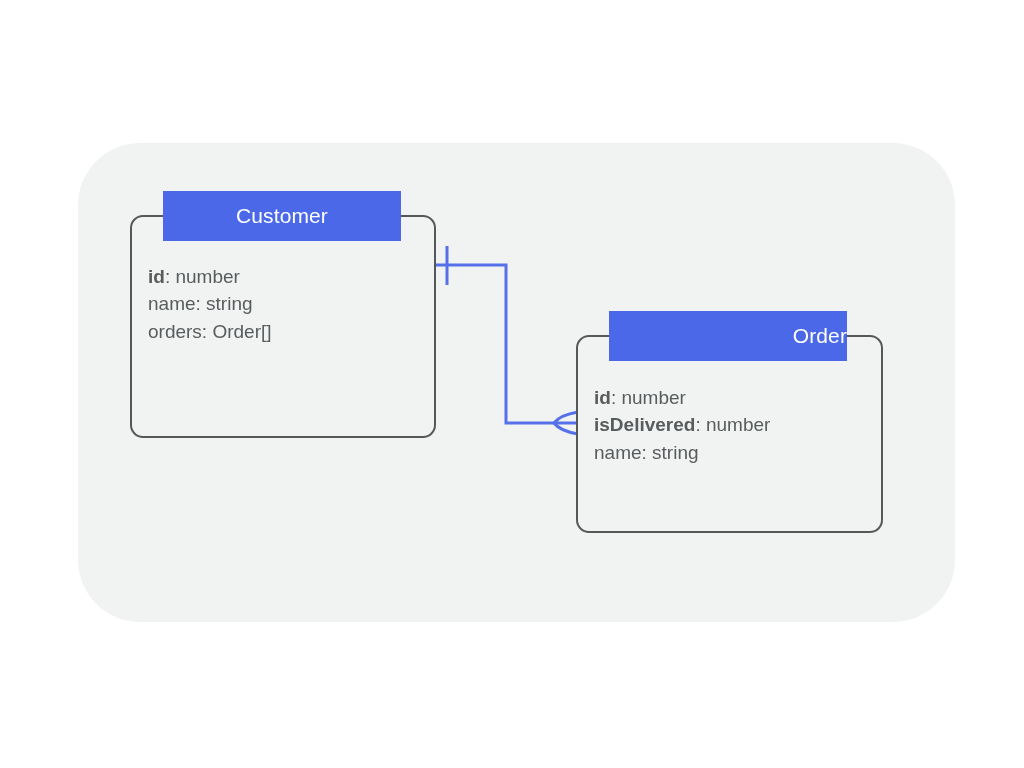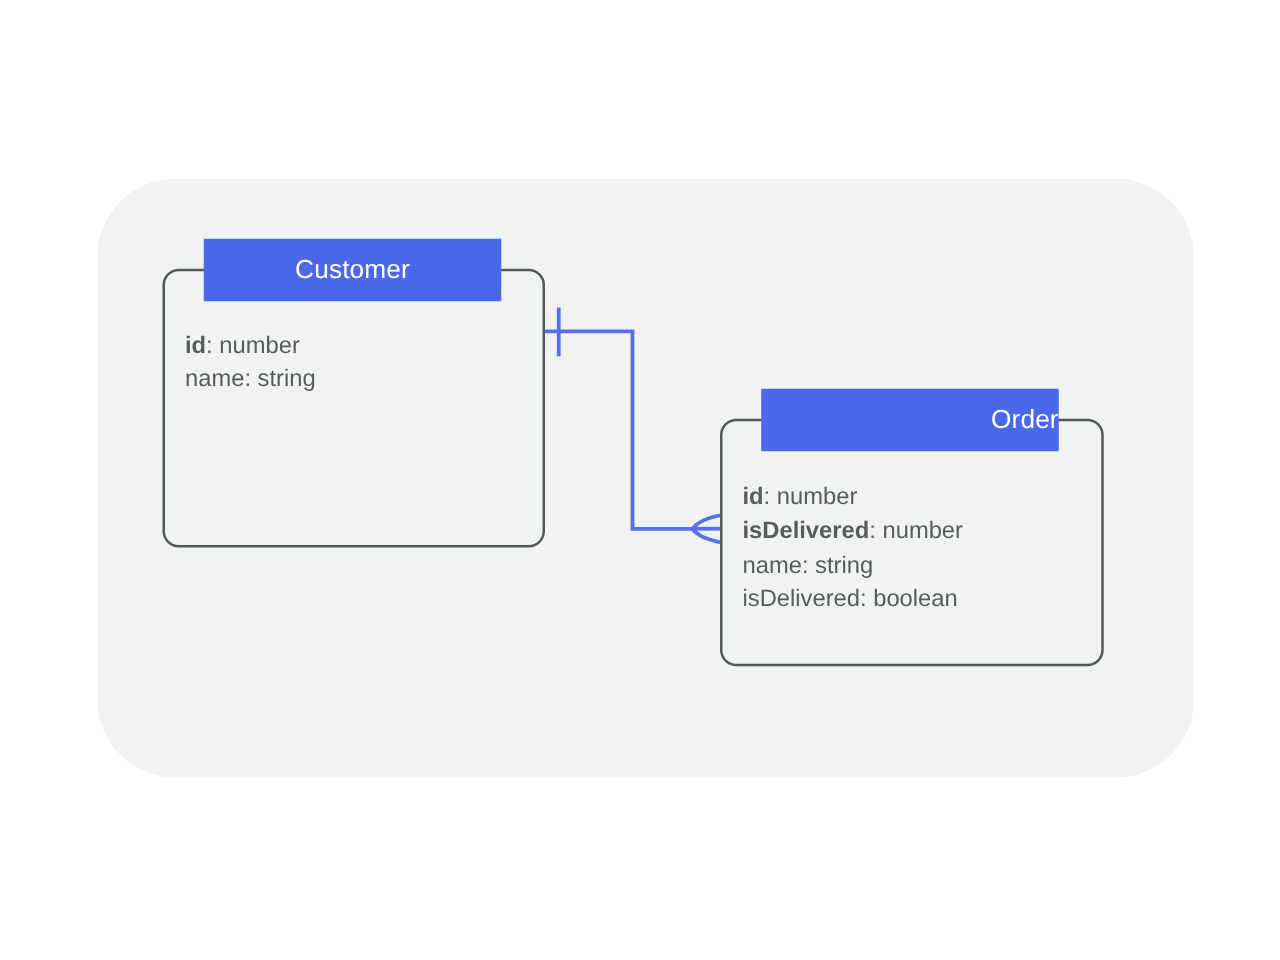--- a/index.html
+++ b/index.html
@@ -129,35 +129,35 @@
   <div class="entity" id="entity-customer">
     <div class="entity-body"></div>
     <div class="entity-header">Customer</div>
     <div class="entity-fields">
       <div class="field key">
         <span class="fname">id</span><span class="ftype">: </span><span class="ftype">number</span>
       </div>
       <div class="field">
         <span class="fname">name</span><span class="ftype">: </span><span class="ftype">string</span>
       </div>
+      <div class="field">
+        <span class="fname">orders</span><span class="ftype">: </span><span class="ftype">Order[]</span>
+      </div>
     </div>
   </div>
 
   <div class="entity" id="entity-order">
     <div class="entity-body"></div>
     <div class="entity-header">Order</div>
     <div class="entity-fields">
       <div class="field key">
         <span class="fname">id</span><span class="ftype">: </span><span class="ftype">number</span>
       </div>
       <div class="field key">
         <span class="fname">isDelivered</span><span class="ftype">: </span><span class="ftype">number</span>
       </div>
       <div class="field">
         <span class="fname">name</span><span class="ftype">: </span><span class="ftype">string</span>
       </div>
-      <div class="field">
-        <span class="fname">isDelivered</span><span class="ftype">: </span><span class="ftype">boolean</span>
-      </div>
     </div>
   </div>
 
 </div>
 
 </body></html>

